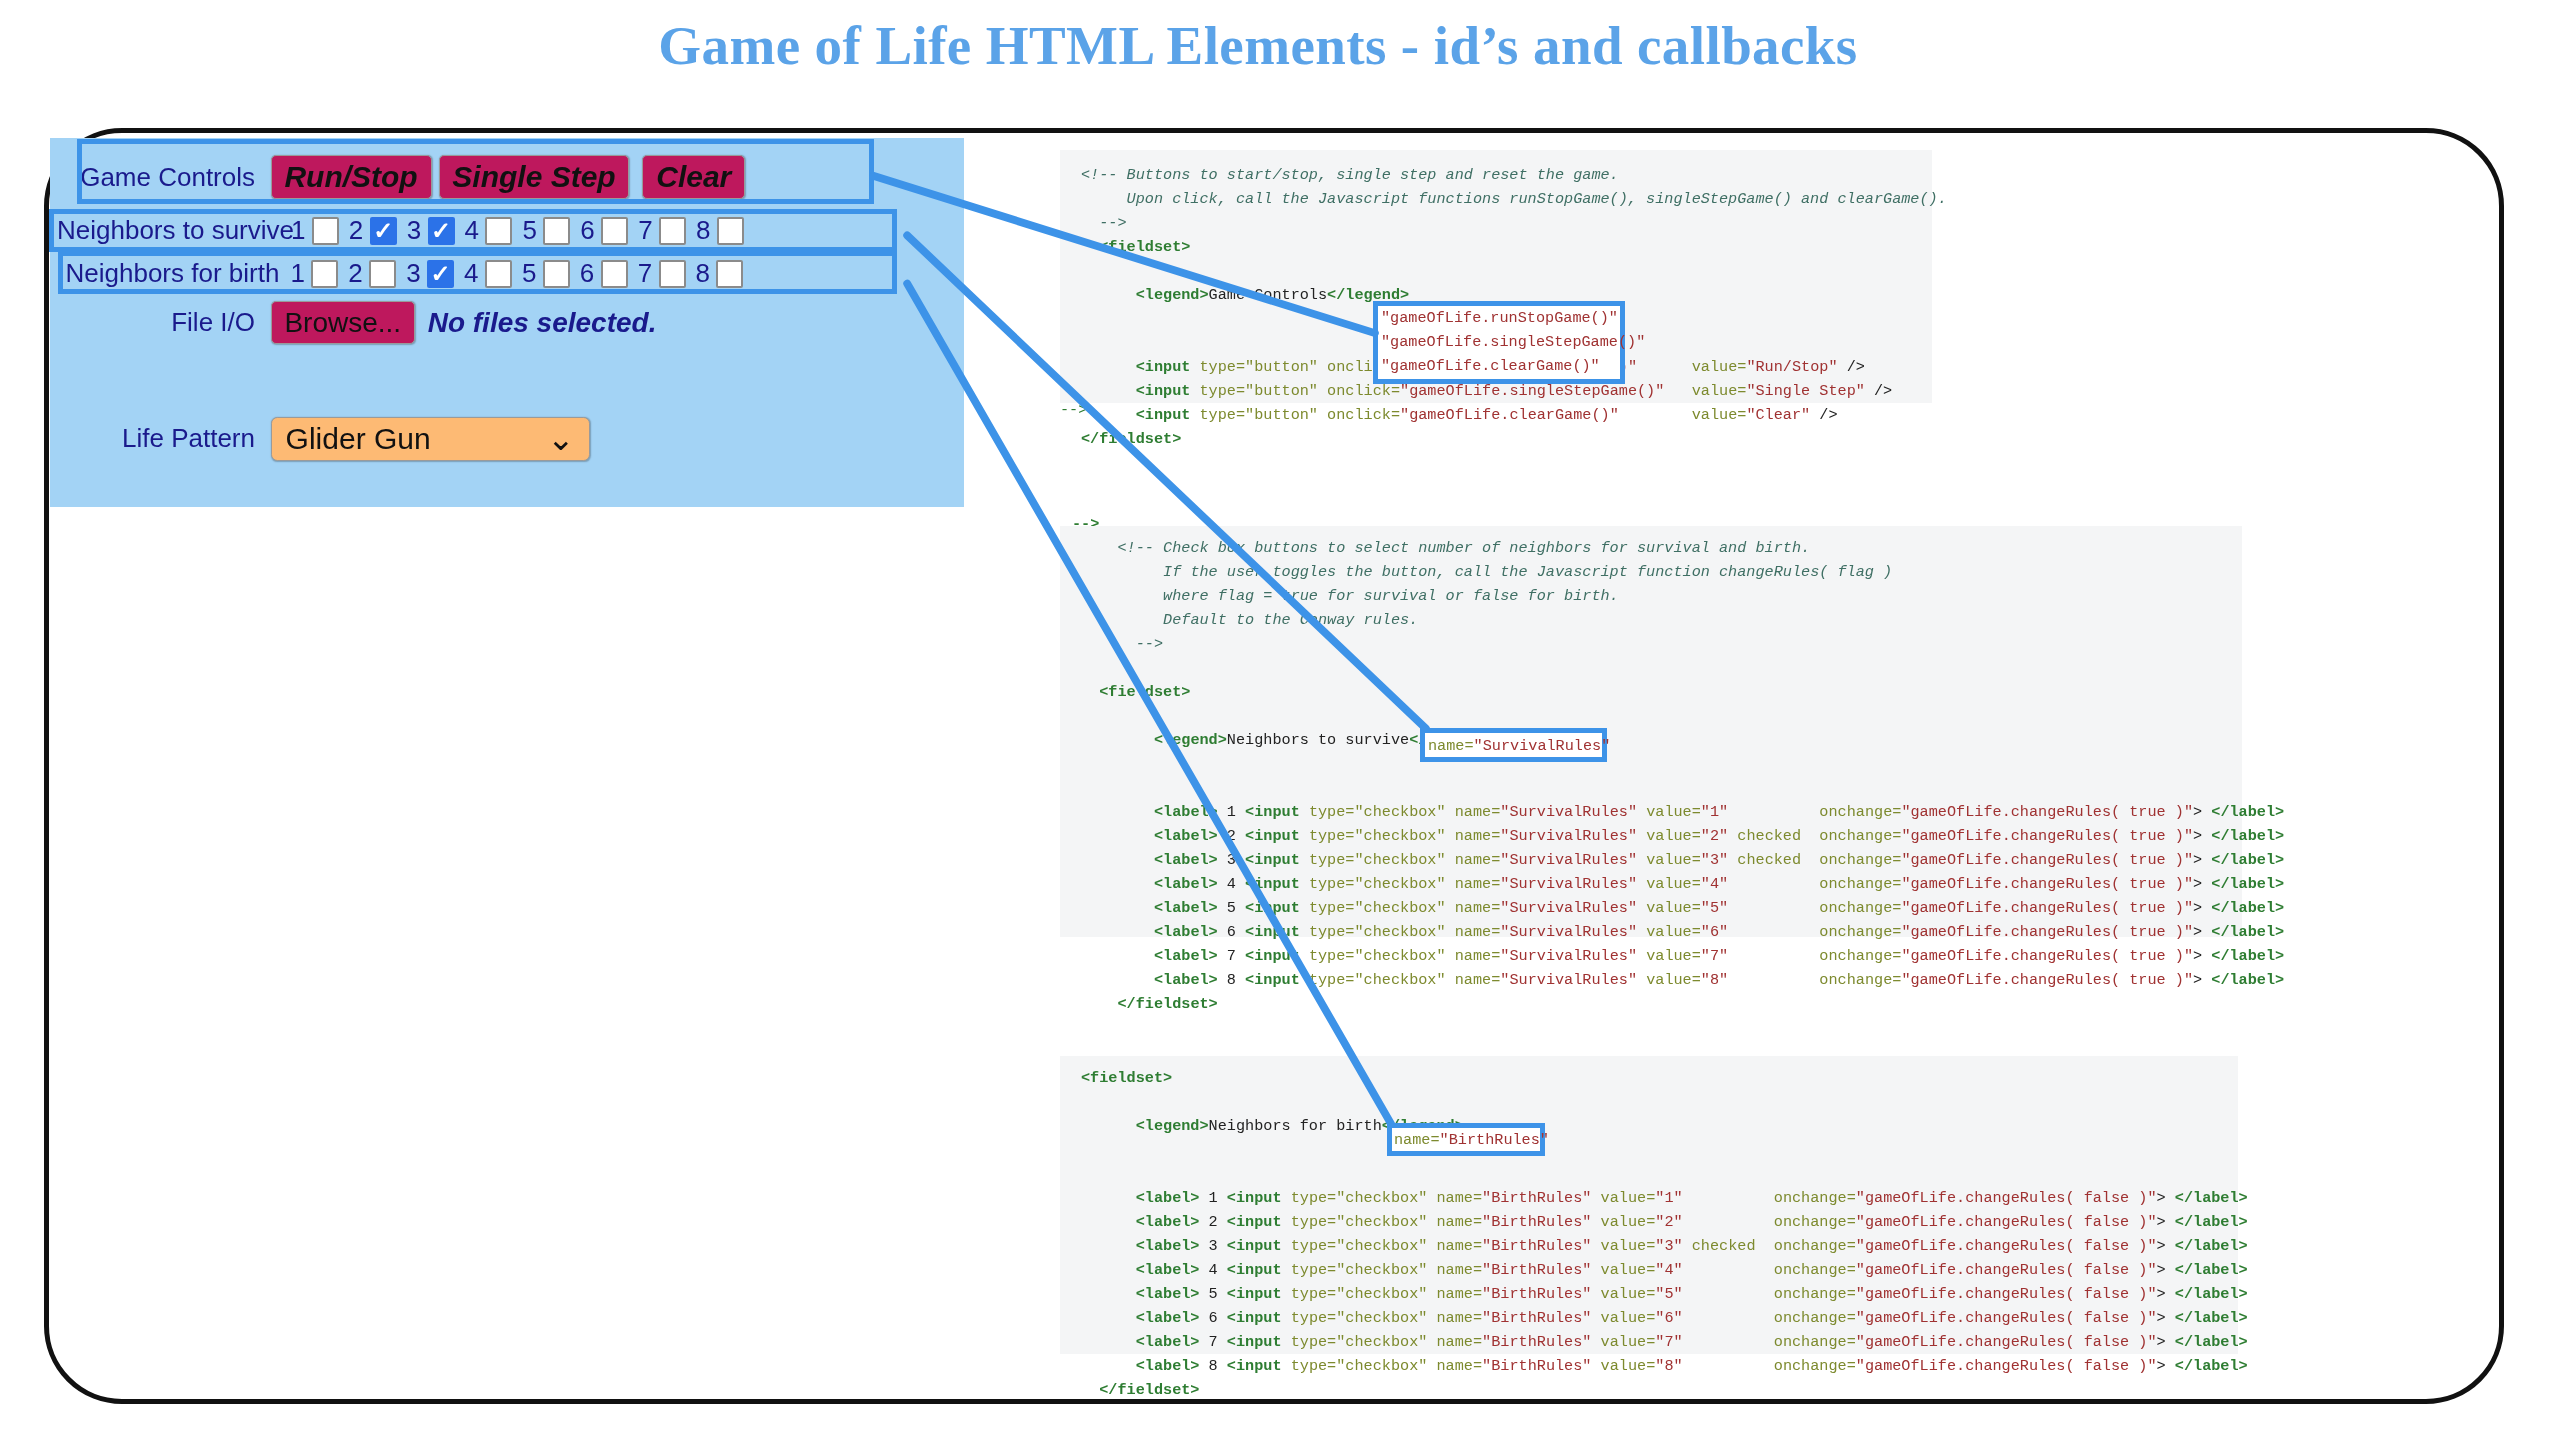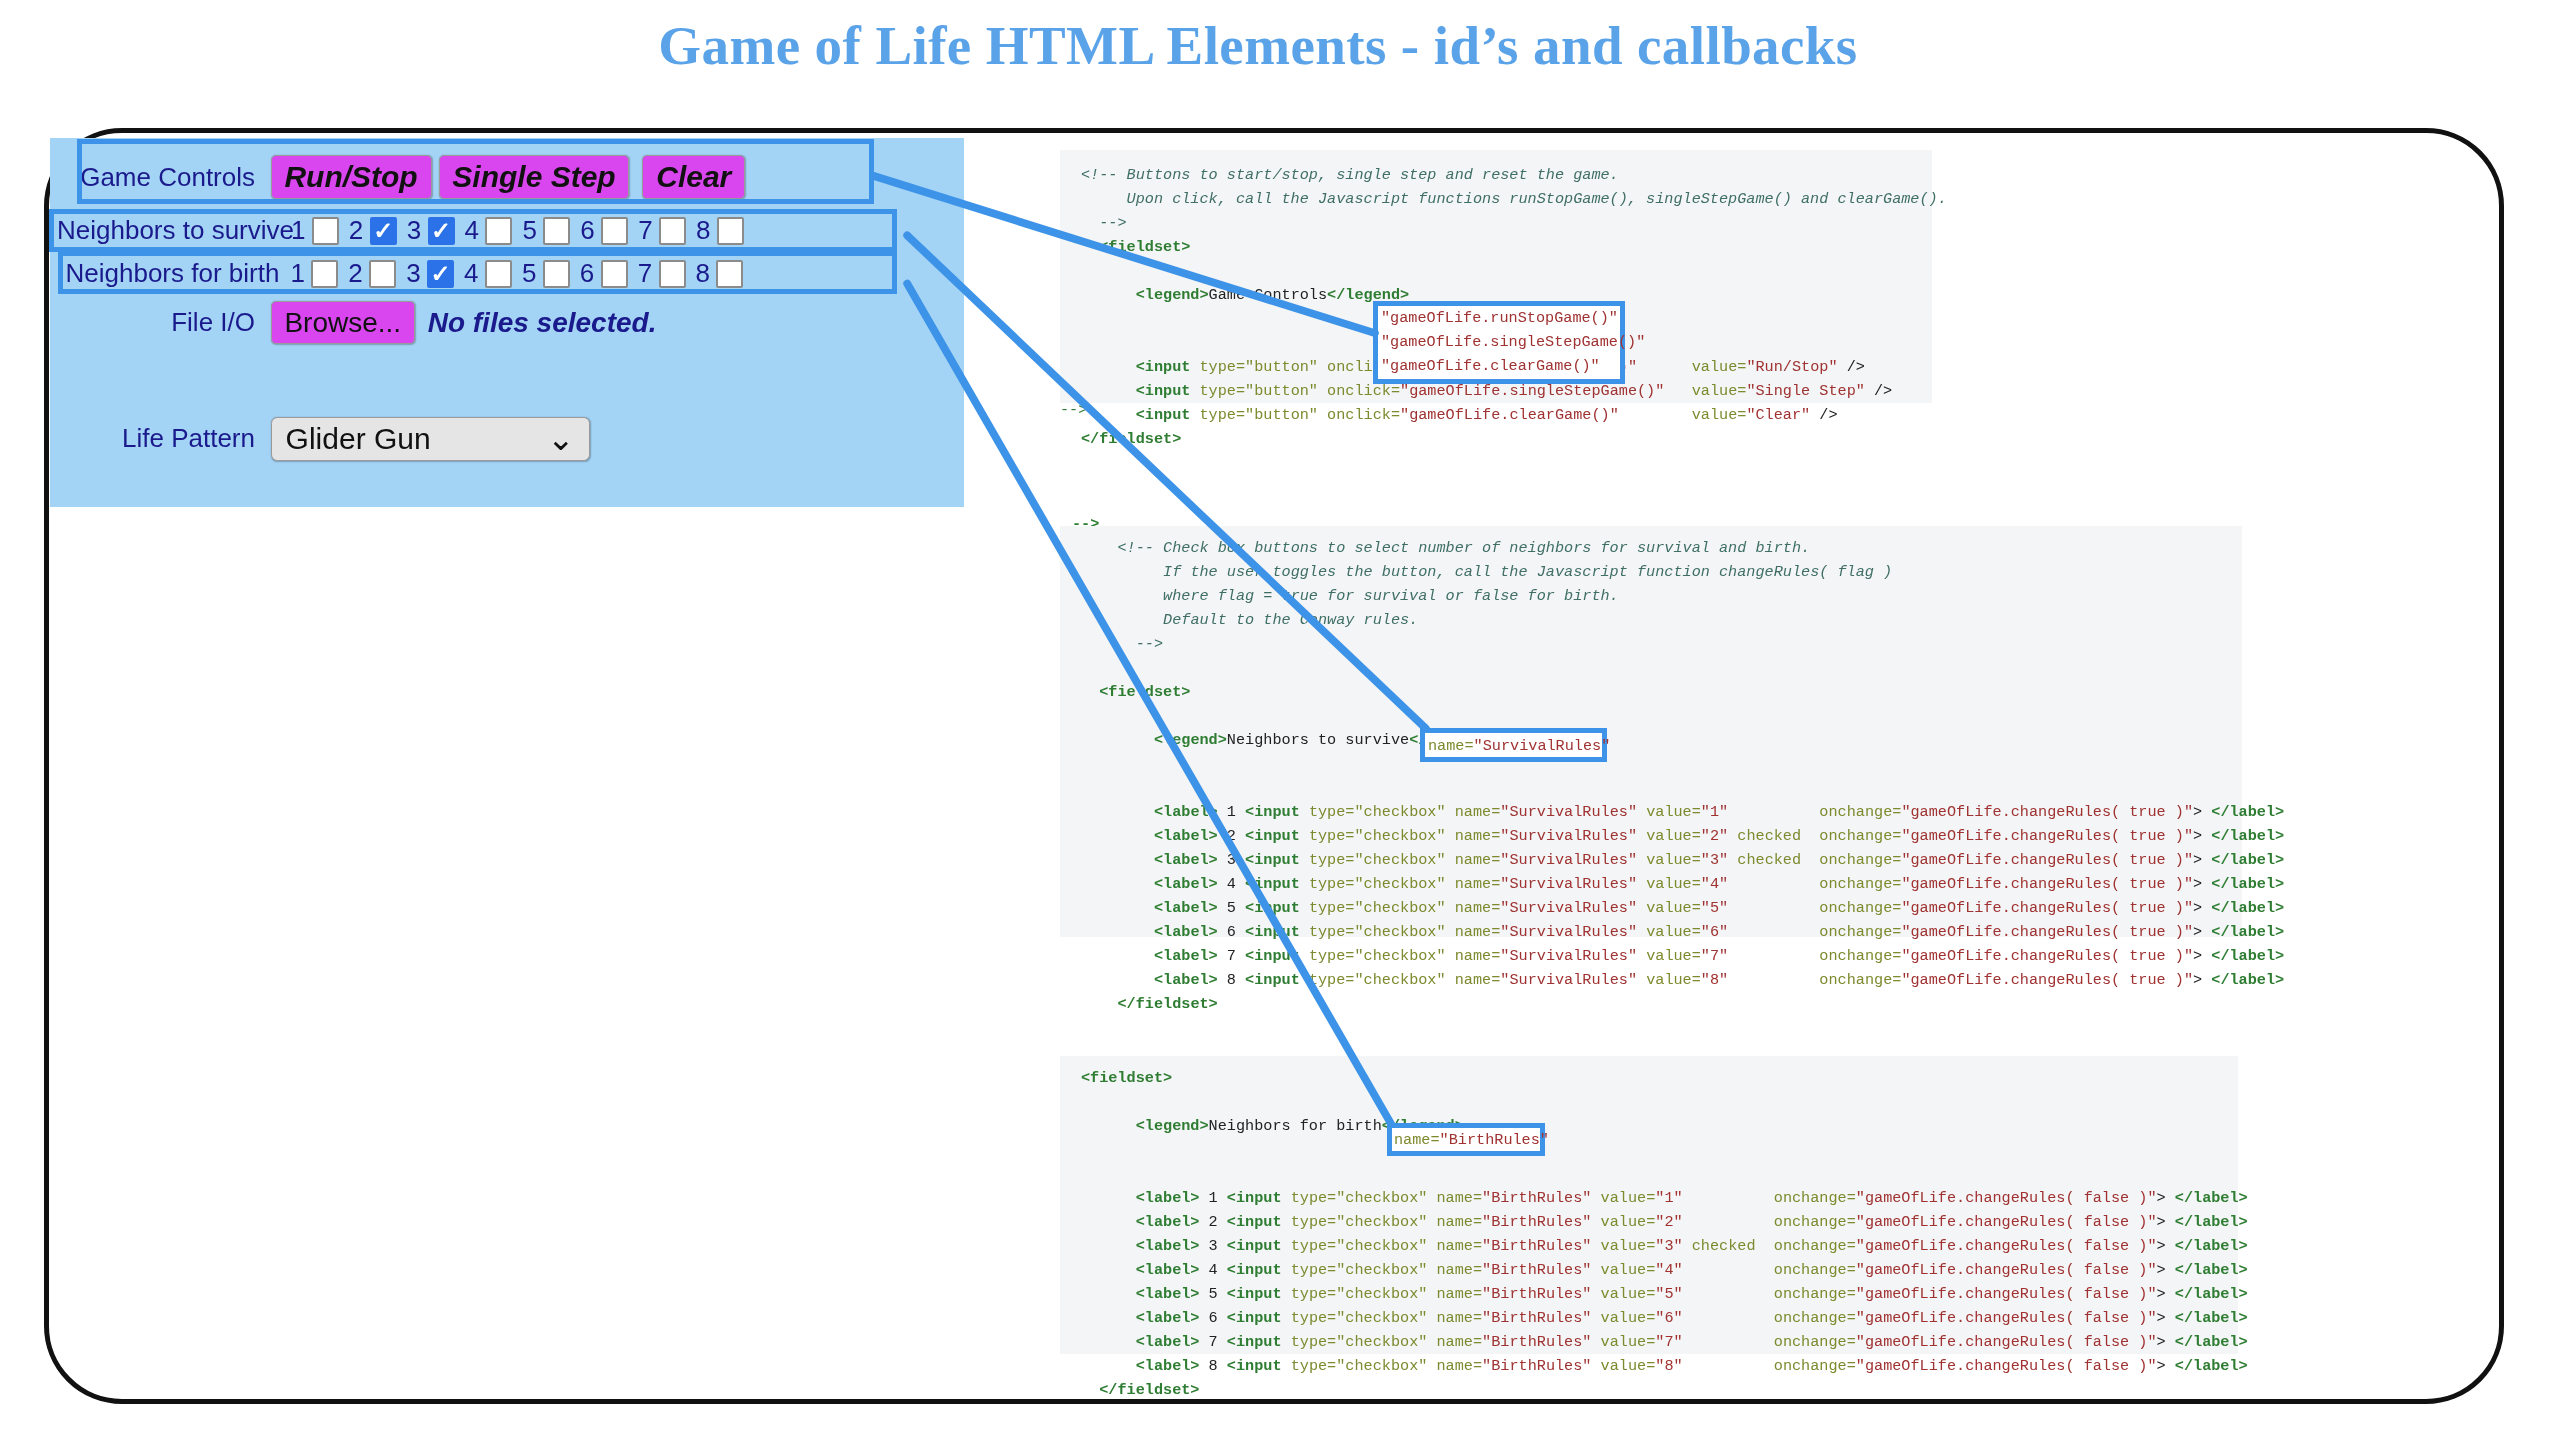--- a/index.html
+++ b/index.html
@@ -27,21 +27,21 @@
   #control-panel{
     position:absolute;left:50px;top:138px;width:914px;height:369px;
     background:#a3d3f5;
   }
   .ctl-row{position:absolute;display:flex;align-items:center;}
   .ctl-label{
     color:#1a1a8c;font-size:26px;font-family:"Liberation Sans",sans-serif;
     text-align:right;white-space:nowrap;
   }
   .gbtn{
-    background:#d946ef;border:1.4px solid #9a9a9a;border-radius:5px;
+    background:#be185d;border:1.4px solid #9a9a9a;border-radius:5px;
     font-family:"Liberation Sans",sans-serif;font-style:italic;font-weight:700;
     font-size:30px;color:#111;padding:4.3px 12.8px;box-sizing:border-box;
     box-shadow:0.7px 0.7px 1.4px rgba(0,0,0,.25);
   }
   .cb{
     width:27px;height:28px;box-sizing:border-box;border:2.1px solid #8b8b8b;
     background:#ffffff;border-radius:2.1px;display:inline-flex;
     align-items:center;justify-content:center;
   }
   .cb.on{background:#2b72e8;border-color:#2b72e8;color:#fff;font-size:24px;font-weight:700;line-height:1;}
@@ -138,21 +138,21 @@
 
   <div class="ctl-row" style="left:28px;top:162px;width:794px;height:45px;">
     <div class="ctl-label" style="width:177px;">File I/O</div>
     <div class="gbtn" style="margin-left:15.6px;font-style:normal;font-weight:400;font-size:28px;">Browse...</div>
     <div style="margin-left:12.8px;color:#1a1a8c;font-size:28px;font-style:italic;font-weight:700;white-space:nowrap;">No files selected.</div>
   </div>
 
 
   <div class="ctl-row" style="left:28px;top:275px;width:794px;height:51px;">
     <div class="ctl-label" style="width:177px;">Life Pattern</div>
-    <div style="margin-left:15.6px;width:319px;height:44px;background:#e5e5e5;border:1.4px solid #9a9a9a;border-radius:6.4px;display:flex;align-items:center;justify-content:space-between;padding:0 14px;box-sizing:border-box;box-shadow:0.7px 0.7px 1.4px rgba(0,0,0,.25);">
+    <div style="margin-left:15.6px;width:319px;height:44px;background:#fdba74;border:1.4px solid #9a9a9a;border-radius:6.4px;display:flex;align-items:center;justify-content:space-between;padding:0 14px;box-sizing:border-box;box-shadow:0.7px 0.7px 1.4px rgba(0,0,0,.25);">
       <span style="font-size:30px;color:#111;">Glider Gun</span>
       <span style="font-size:33px;color:#111;line-height:0.4;">⌄</span>
     </div>
   </div>
 </div>
 
 <div class="code-block" id="cb-game-controls" style="left:1060px;top:150px;width:872px;height:253px;padding:12.8px 0 0 21px;box-sizing:border-box;"><span class="cmt">&lt;!-- Buttons to start/stop, single step and reset the game.</span>
 <span class="cmt">     Upon click, call the Javascript functions runStopGame(), singleStepGame() and clearGame().</span>
 <span class="cmt">  --&gt;</span>
   <span class="tag">&lt;fieldset&gt;</span>

